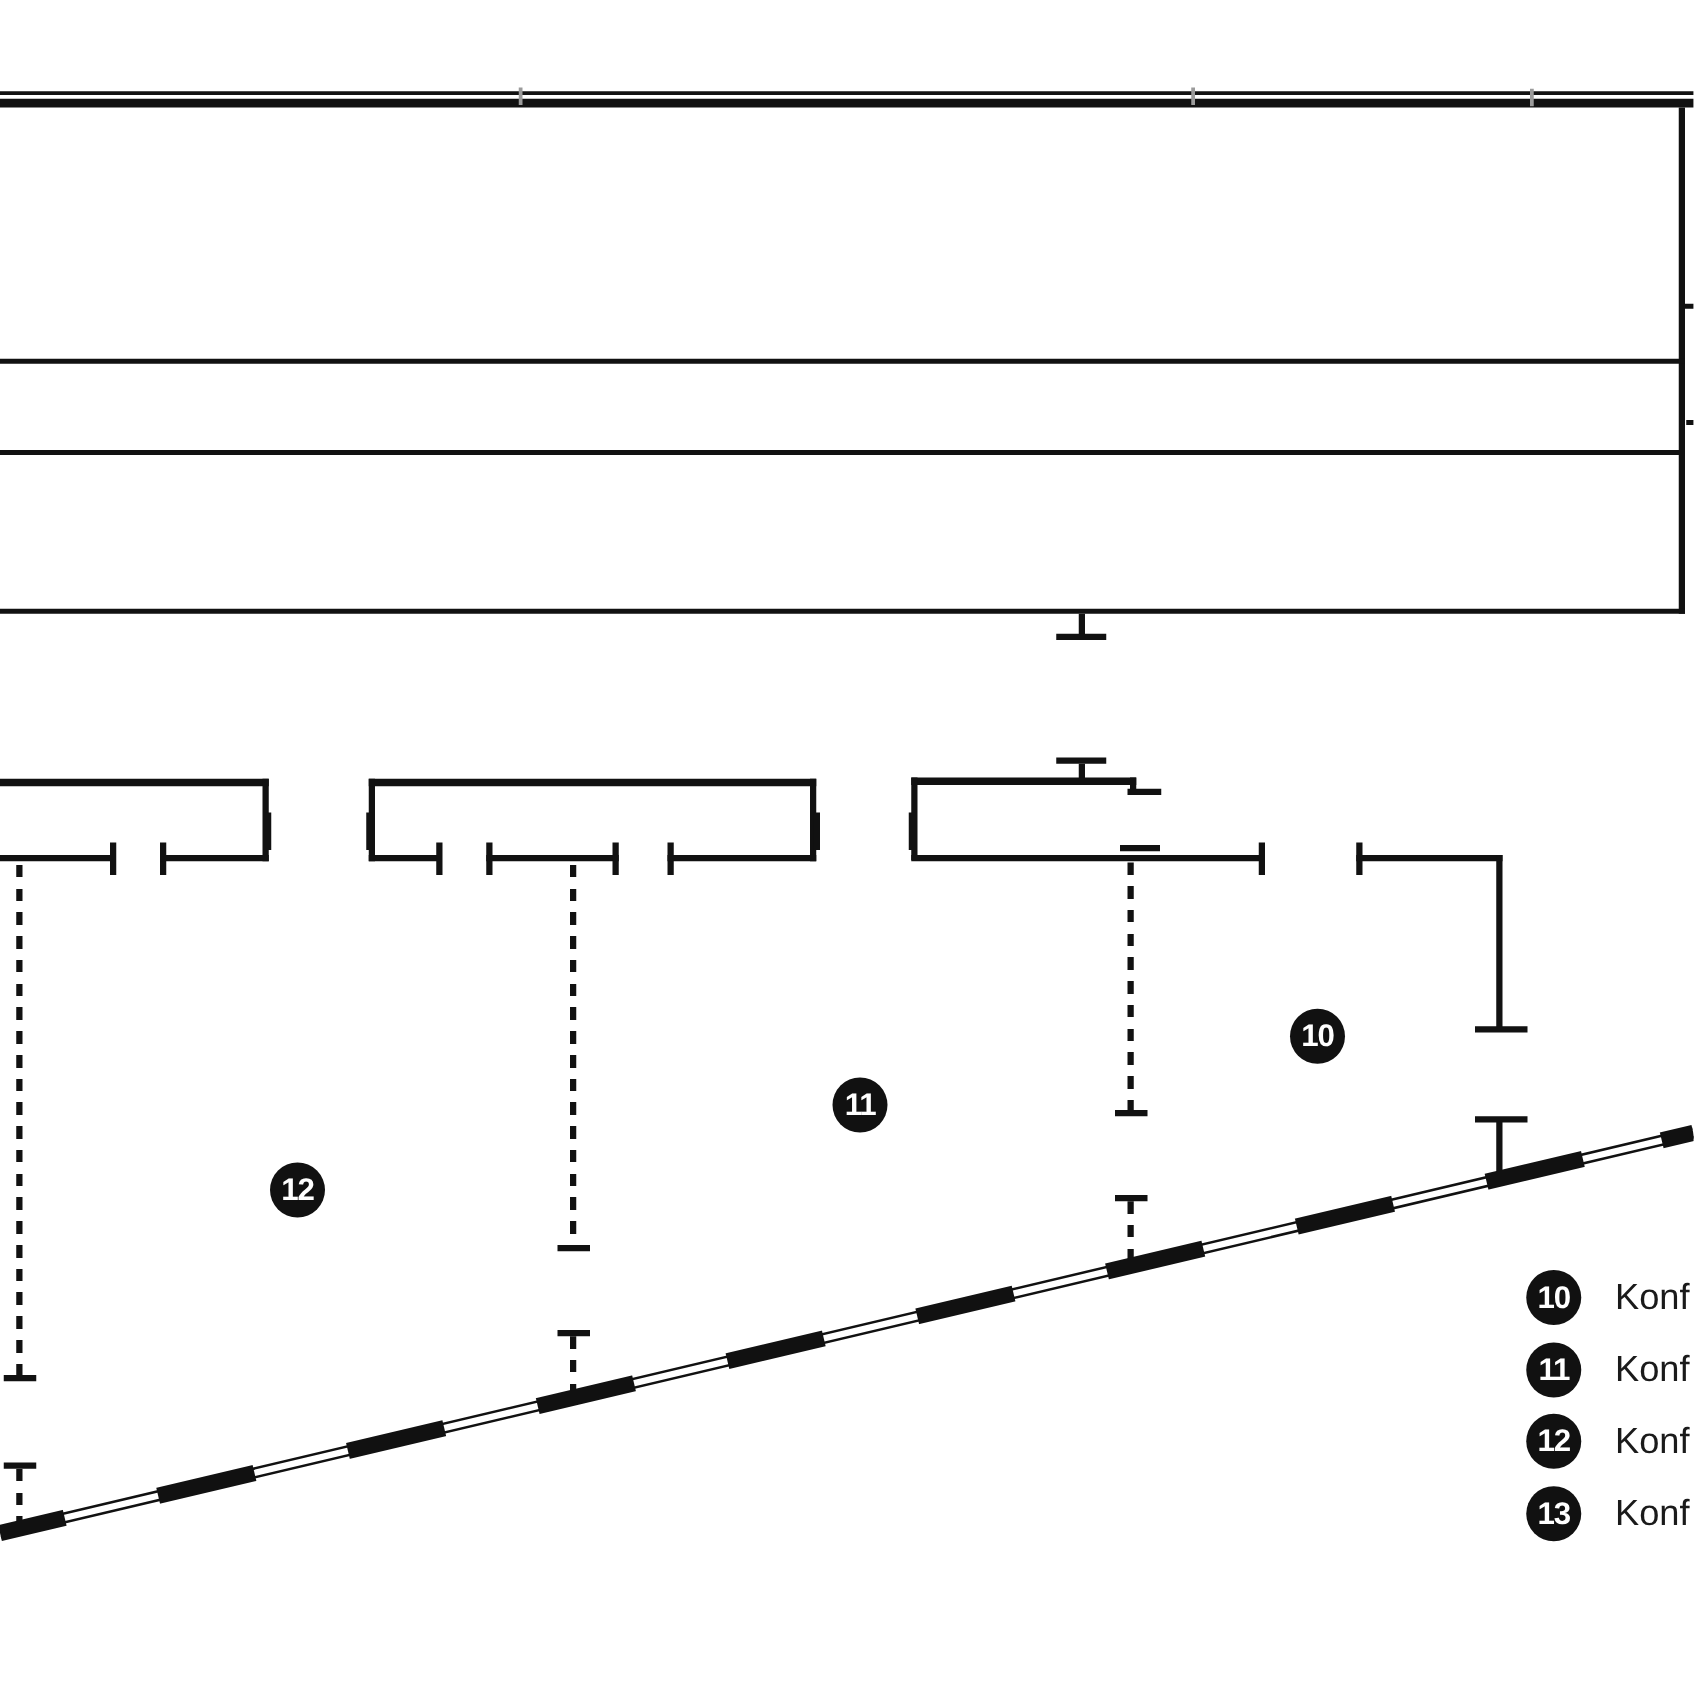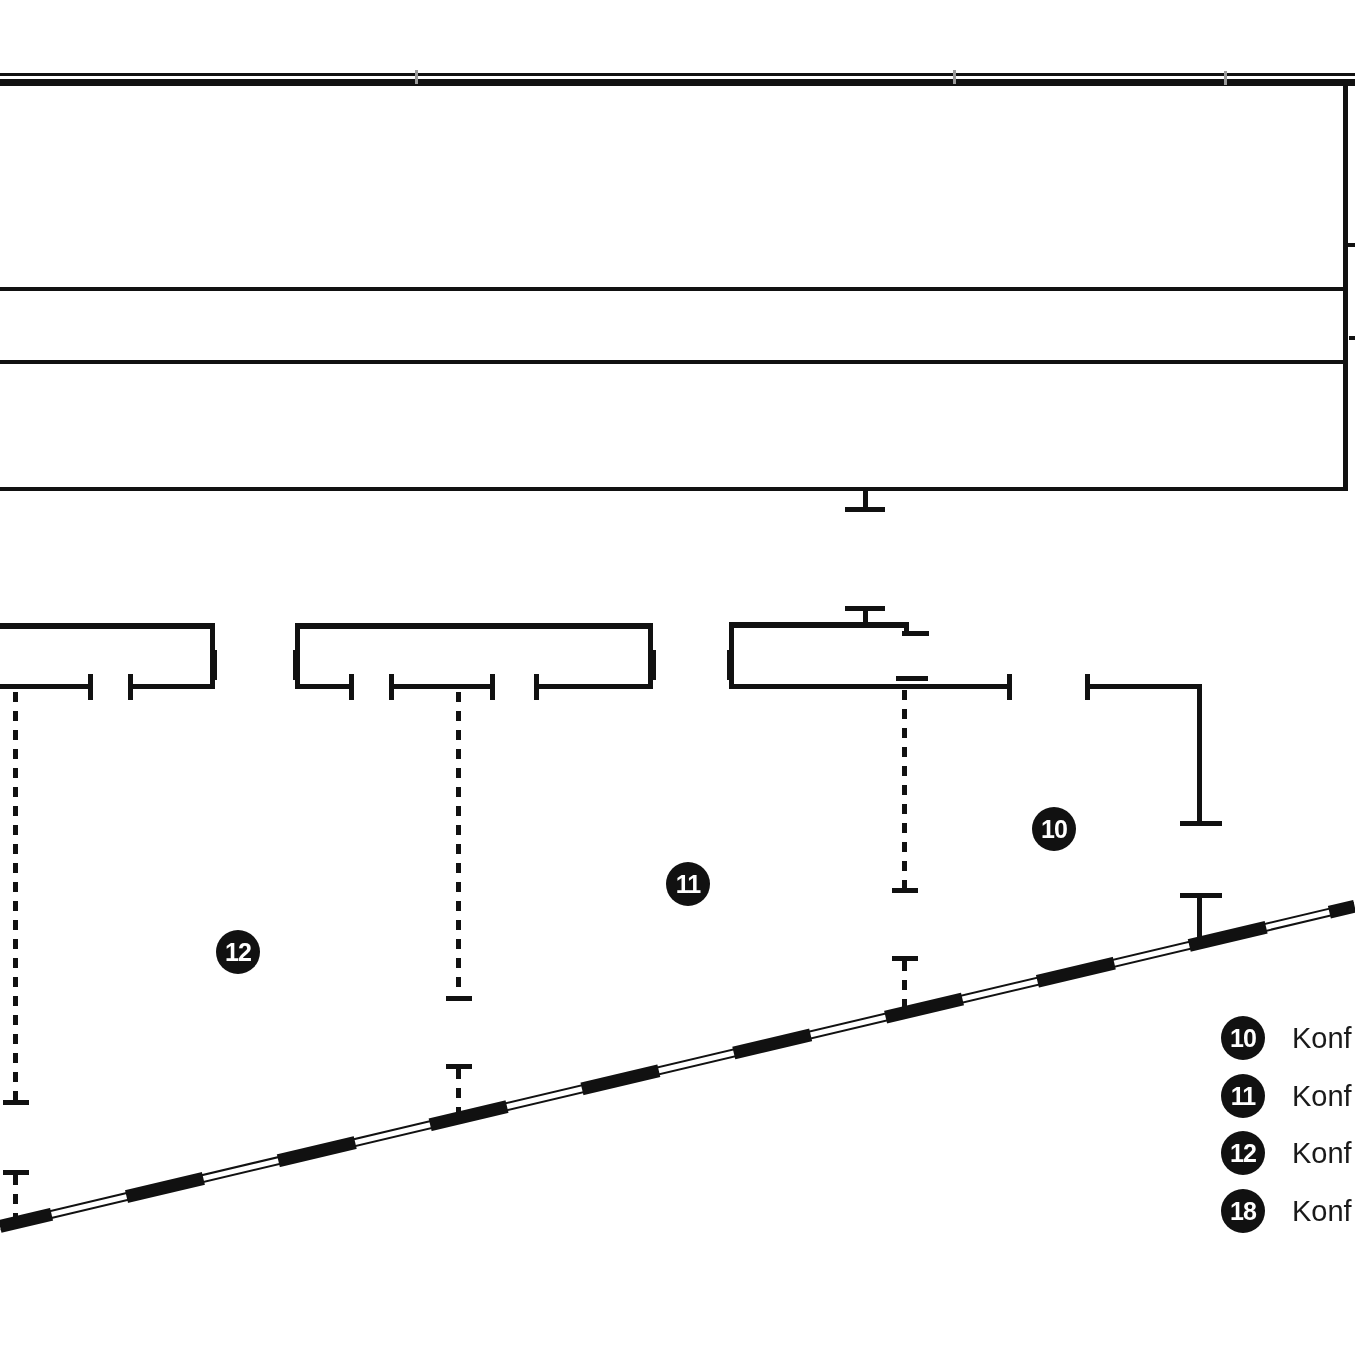--- a/index.html
+++ b/index.html
@@ -127,16 +127,16 @@
   <div class="badge marker-10">10</div>
   <div class="badge marker-11">11</div>
   <div class="badge marker-12">12</div>
 
   <div class="badge lg-badge lg-0">10</div>
   <div class="legend-label lgl-0">Konf</div>
   <div class="badge lg-badge lg-1">11</div>
   <div class="legend-label lgl-1">Konf</div>
   <div class="badge lg-badge lg-2">12</div>
   <div class="legend-label lgl-2">Konf</div>
-  <div class="badge lg-badge lg-3">18</div>
+  <div class="badge lg-badge lg-3">13</div>
   <div class="legend-label lgl-3">Konf</div>
 
 </div>
 
 </body></html>

